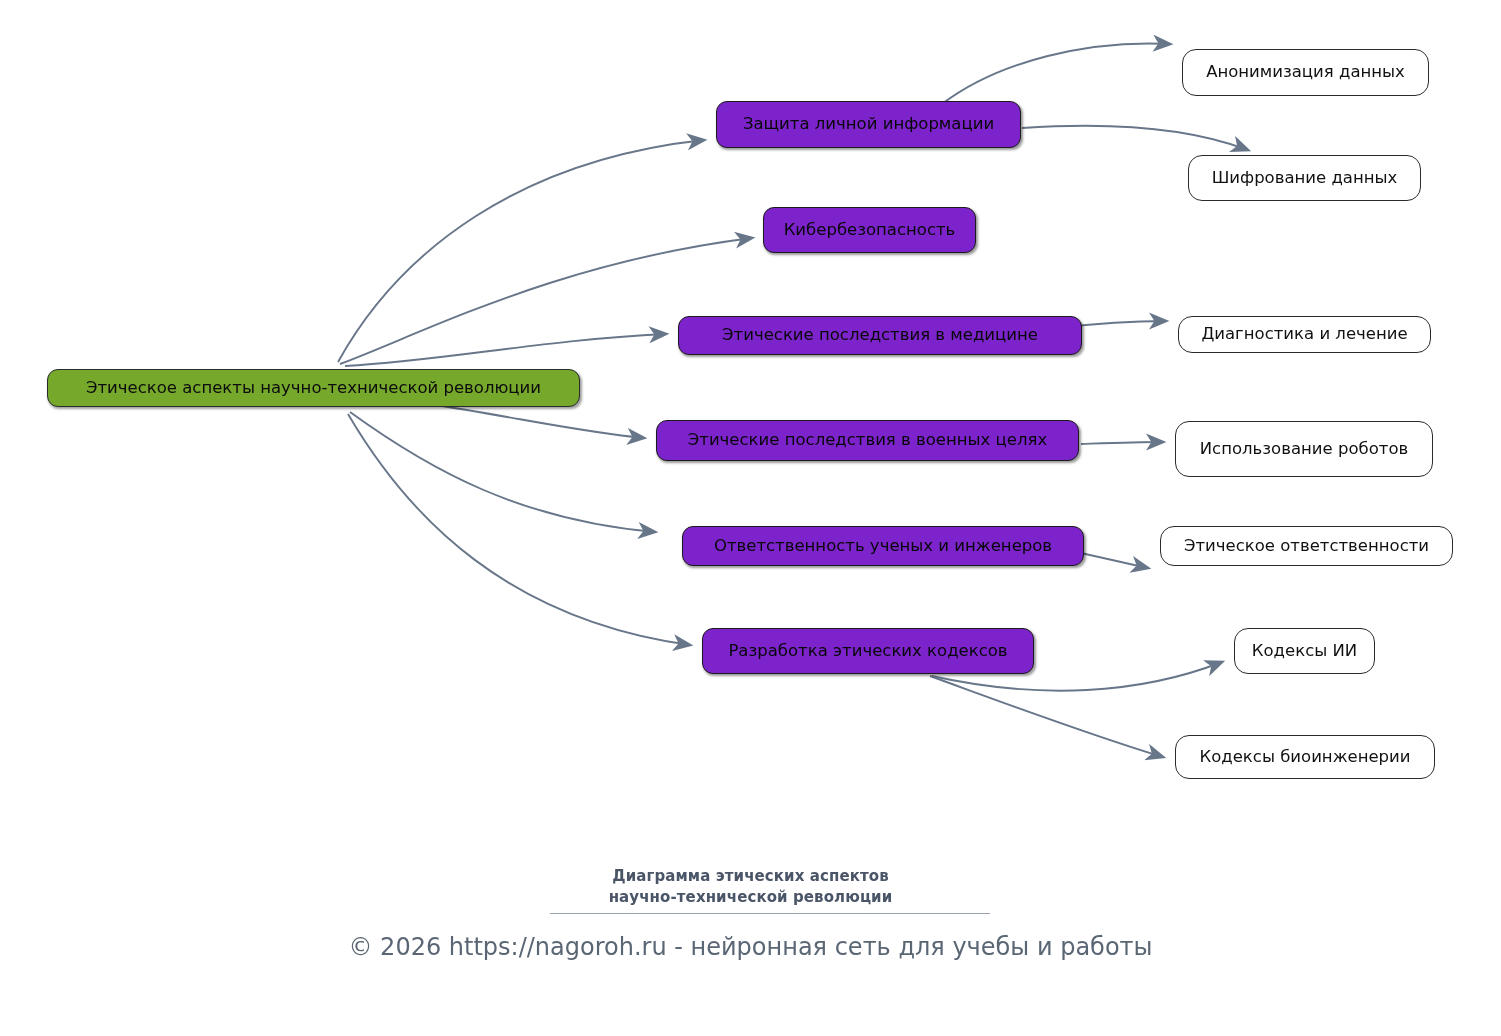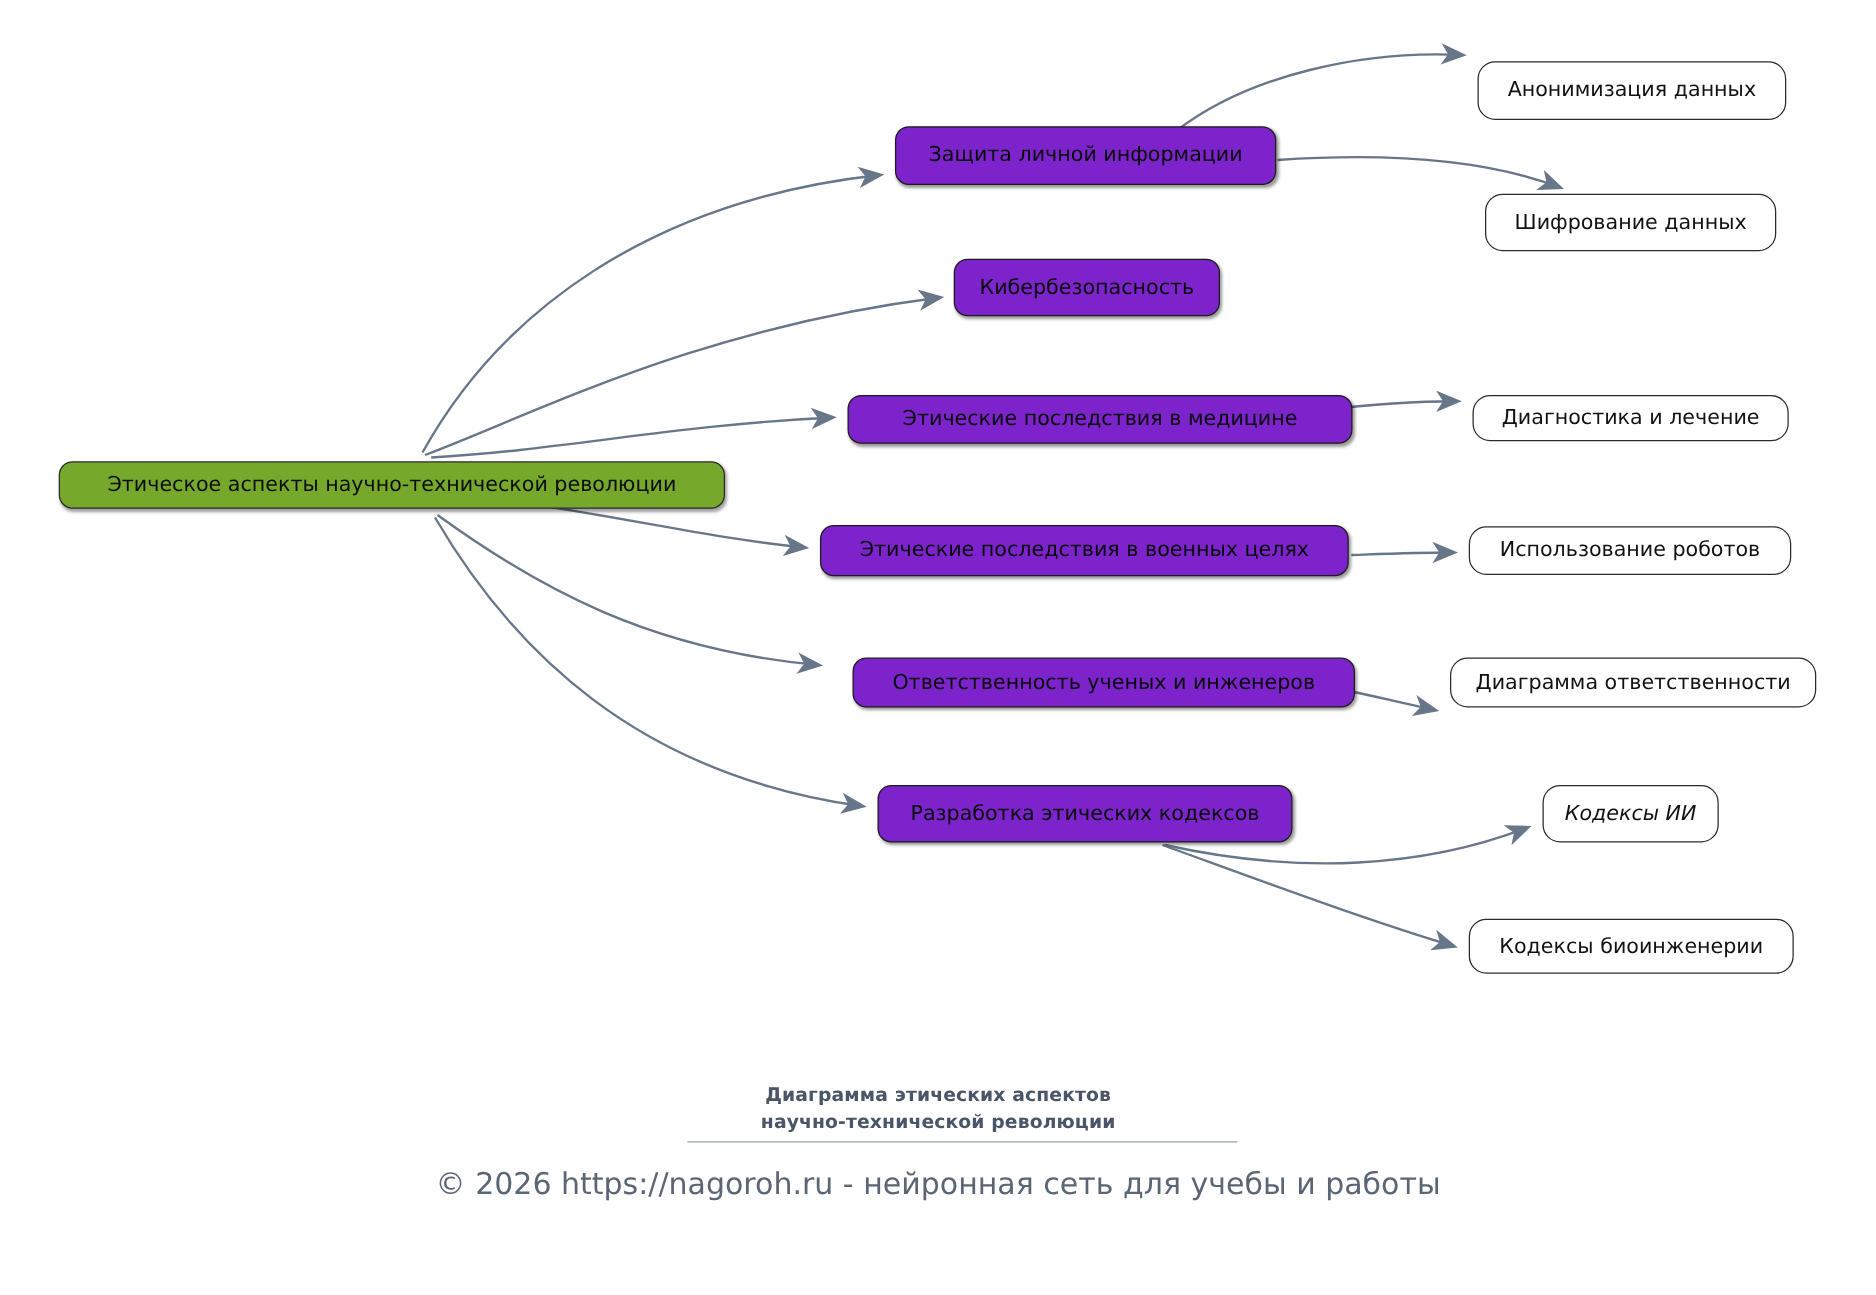--- a/index.html
+++ b/index.html
@@ -143,35 +143,35 @@
   <div class="node node-branch" style="left:678px; top:316px; width:404px; height:39px;">
     <span>Этические последствия в медицине</span>
   </div>
   <div class="node node-branch" style="left:656px; top:420px; width:423px; height:41px;">
     <span>Этические последствия в военных целях</span>
   </div>
 
   <div class="node node-leaf" style="left:1178px; top:316px; width:253px; height:37px;">
     <span>Диагностика и лечение</span>
   </div>
-  <div class="node node-leaf" style="left:1175px; top:421px; width:258px; height:39px;">
+  <div class="node node-leaf" style="left:1175px; top:421px; width:258px; height:56px;">
     <span>Использование роботов</span>
   </div>
 
   <div class="node node-branch" style="left:667px; top:526px; width:402px; height:40px;margin-left:15px;">
     <span>Ответственность ученых и инженеров</span>
   </div>
   <div class="node node-leaf" style="left:1160px; top:526px; width:293px; height:40px;">
-    <span>Диаграмма ответственности</span>
+    <span>Этическое ответственности</span>
   </div>
 
   <div class="node node-branch" style="left:702px; top:628px; width:332px; height:46px;">
     <span>Разработка этических кодексов</span>
   </div>
-  <div class="node node-leaf" style="left:1234px; top:628px; width:141px; height:46px;font-style:italic;">
+  <div class="node node-leaf" style="left:1234px; top:628px; width:141px; height:46px;">
     <span>Кодексы ИИ</span>
   </div>
   <div class="node node-leaf" style="left:1175px; top:735px; width:260px; height:44px;">
     <span>Кодексы биоинженерии</span>
   </div>
 
   <div class="footer footer-title">
     <div>Диаграмма этических аспектов</div>
     <div>научно-технической революции</div>
   </div>

